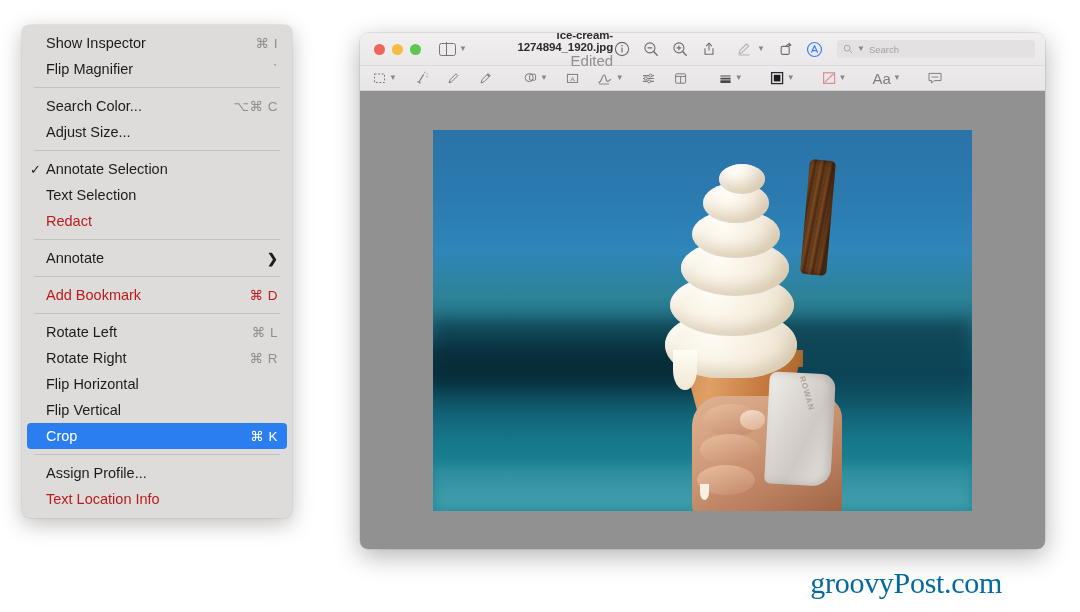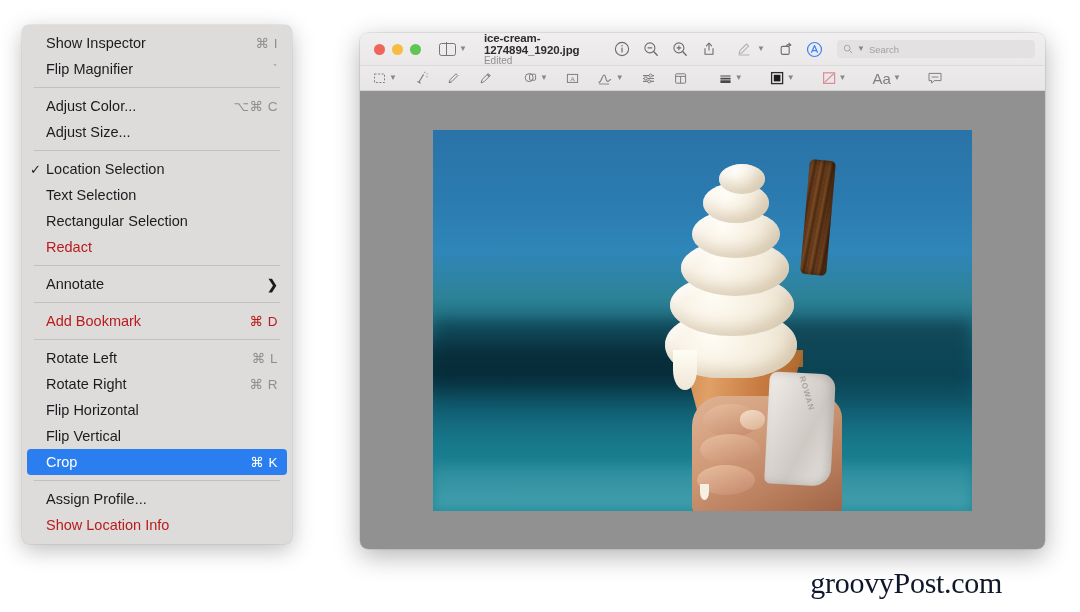--- a/index.html
+++ b/index.html
@@ -145,29 +145,30 @@
     position: absolute;
     left: 5.5px; top: -1.3px; bottom: -1.3px;
     width: 1.3px;
     background: #77757a;
   }
   .caret { font-size: 8px; color: #8a8789; line-height: 1; }
 
   .title-block {
     margin-left: 17px;
     line-height: 1.05;
+    text-align: right;
   }
   .title-main {
     font-size: 11.5px;
     font-weight: bold;
     color: #2e2c2d;
     letter-spacing: -0.1px;
   }
   .title-sub {
-    font-size: 10px;
+    font-size: 15px;
     color: #918f90;
     margin-top: 0;
   }
 
   .tb-right {
     margin-left: auto;
     display: flex;
     align-items: center;
     gap: 12px;
     padding-right: 2px;
@@ -386,21 +387,21 @@
     border-radius: 0 0 50% 50%;
   }
 
   
   #watermark {
     position: absolute;
     right: 78px;
     bottom: 12px;
     font-family: "Liberation Serif", serif;
     font-size: 30px;
-    color: #0f172a;
+    color: #0369a1;
     letter-spacing: -0.3px;
     white-space: nowrap;
   }
 </style>
 </head>
 <body>
 
 <div id="root">
 
   <div id="context-menu">
@@ -411,44 +412,39 @@
         <span class="shortcut">⌘ I</span>
       </div>
       <div class="menu-item">
         <span class="check"></span>
         <span class="label">Flip Magnifier</span>
         <span class="shortcut">`</span>
       </div>
       <div class="menu-sep"></div>
       <div class="menu-item">
         <span class="check"></span>
-        <span class="label">Adjust Color...</span>
+        <span class="label">Search Color...</span>
         <span class="shortcut">⌥⌘ C</span>
       </div>
       <div class="menu-item">
         <span class="check"></span>
         <span class="label">Adjust Size...</span>
         <span class="shortcut"></span>
       </div>
       <div class="menu-sep"></div>
       <div class="menu-item">
         <span class="check">✓</span>
-        <span class="label">Location Selection</span>
+        <span class="label">Annotate Selection</span>
         <span class="shortcut"></span>
       </div>
       <div class="menu-item">
         <span class="check"></span>
         <span class="label">Text Selection</span>
         <span class="shortcut"></span>
       </div>
-      <div class="menu-item">
-        <span class="check"></span>
-        <span class="label">Rectangular Selection</span>
-        <span class="shortcut"></span>
-      </div>
       <div class="menu-item disabled">
         <span class="check"></span>
         <span class="label">Redact</span>
         <span class="shortcut"></span>
       </div>
       <div class="menu-sep"></div>
       <div class="menu-item">
         <span class="check"></span>
         <span class="label">Annotate</span>
         <span class="submarrow">❯</span>
@@ -486,21 +482,21 @@
         <span class="shortcut">⌘ K</span>
       </div>
       <div class="menu-sep"></div>
       <div class="menu-item">
         <span class="check"></span>
         <span class="label">Assign Profile...</span>
         <span class="shortcut"></span>
       </div>
       <div class="menu-item disabled">
         <span class="check"></span>
-        <span class="label">Show Location Info</span>
+        <span class="label">Text Location Info</span>
         <span class="shortcut"></span>
       </div>
     </div>
 
   <div id="preview-window">
 
     <div id="titlebar">
 
       <div class="lights">
         <div class="light red"></div>

